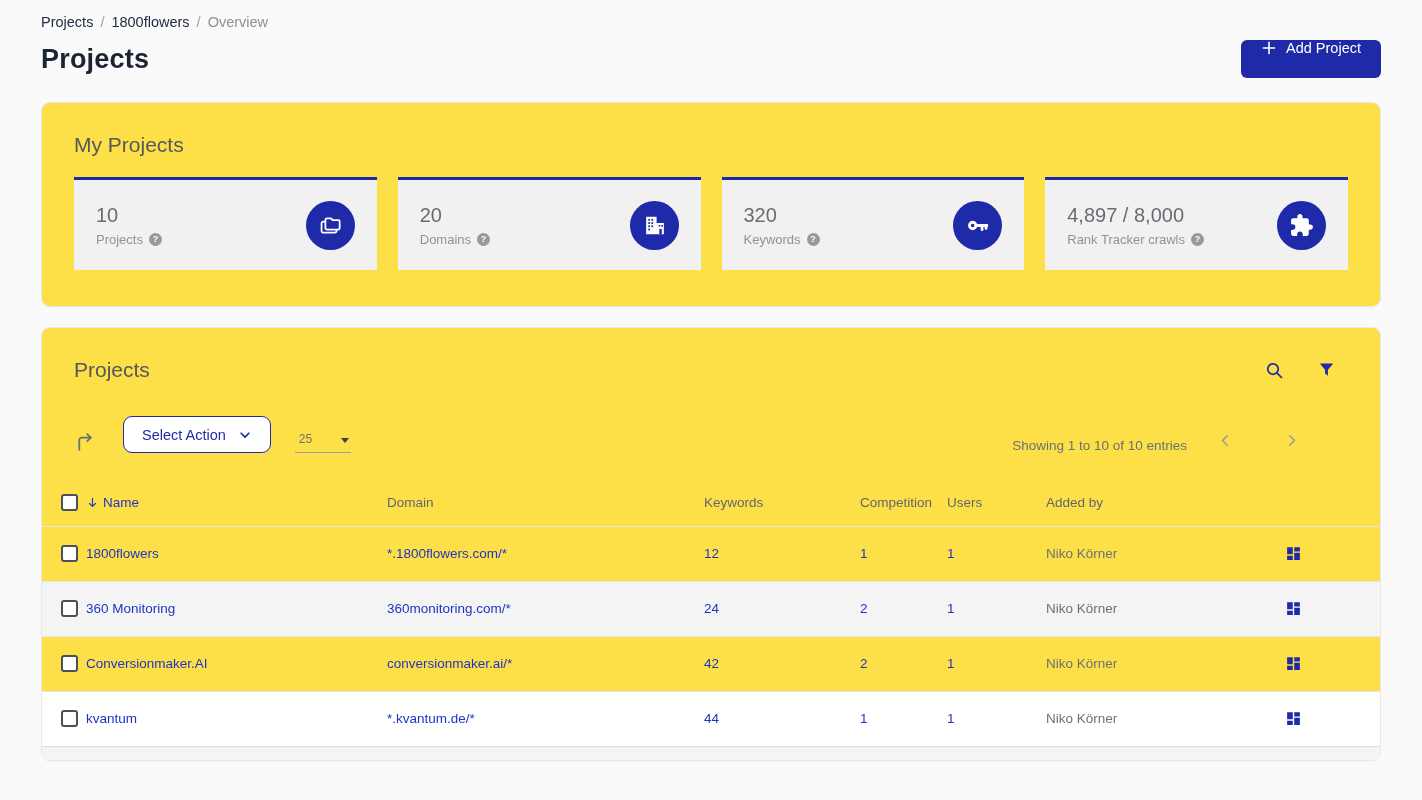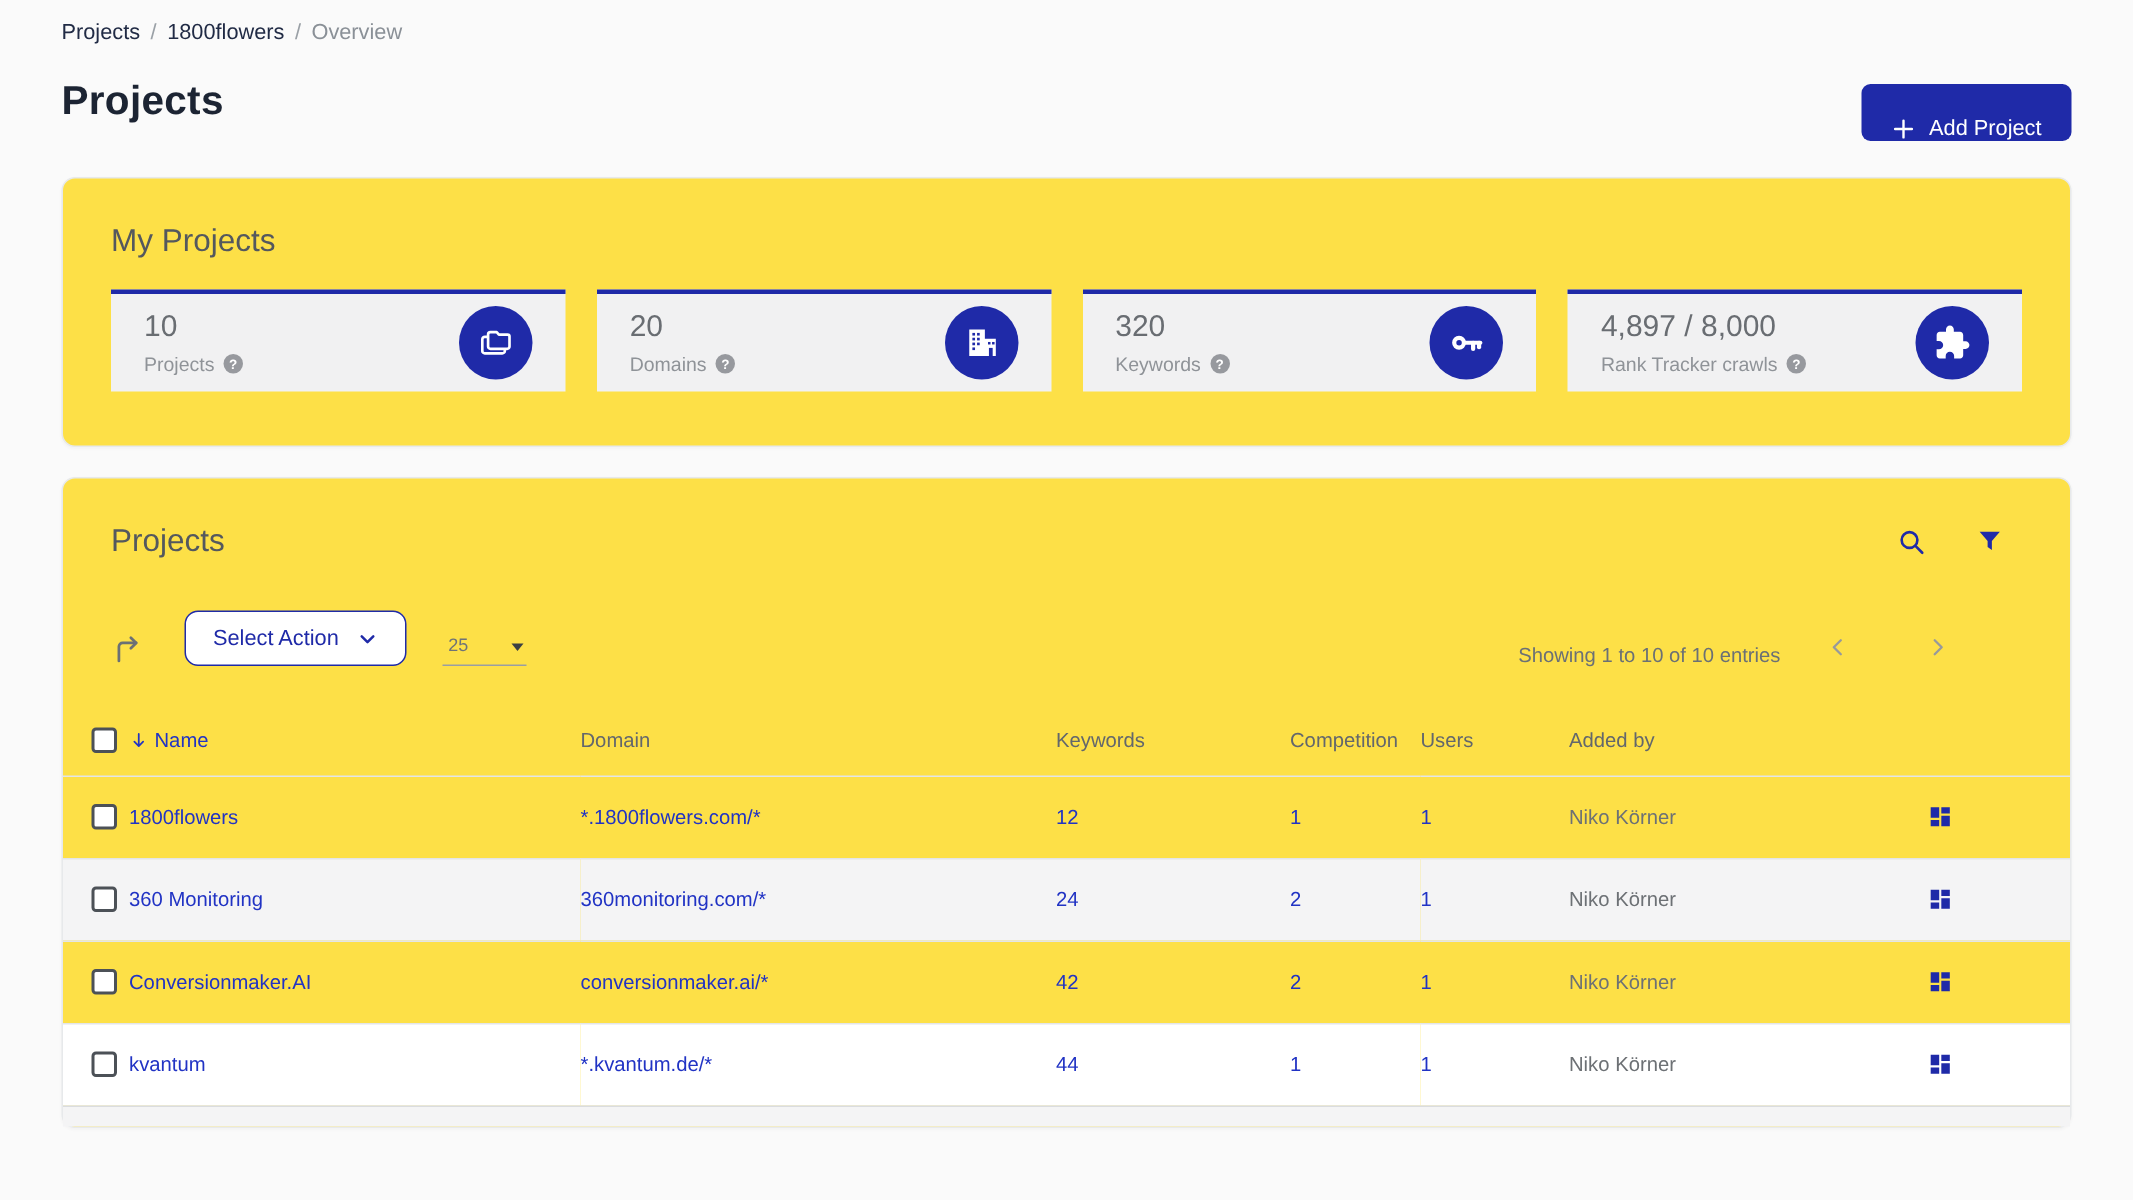--- a/index.html
+++ b/index.html
@@ -12,38 +12,38 @@
   .page { padding:0 41px; }
 
   
   .breadcrumb { padding-top:14px; font-size:14.5px; display:flex; gap:7px; align-items:center; }
   .crumb-link { color:#212b45; text-decoration:none; cursor:pointer; }
   .crumb-sep { color:#9aa0a6; }
   .crumb-current { color:#8a9097; }
   .title-row { display:flex; justify-content:space-between; align-items:center; margin-top:10px; }
   .page-title { font-size:27px; font-weight:700; color:#1c2433; letter-spacing:.2px; }
   .btn-primary {
-    display:flex; align-items:flex-end; gap:9px;
+    display:flex; align-items:flex-start; gap:9px;
     background:var(--brand); color:#fff; border:none; cursor:pointer;
     height:38px; padding:0 20px; border-radius:6px;
-    font-size:14.5px; font-family:inherit; font-weight:500;margin-top:16px;
+    font-size:14.5px; font-family:inherit; font-weight:500;
   }
 
   
   .card {
     background:#fde047; border:1px solid #e7e9eb; border-radius:9px;
     box-shadow:0 1px 2px rgba(0,0,0,.03);
   }
   .card-my-projects { margin-top:24px; padding:30px 32px 36px; }
   .section-title { font-size:21px; font-weight:400; color:#54585e; }
 
   .stats-row { display:grid; grid-template-columns:repeat(4,1fr); gap:21px; margin-top:20px; }
   .stat-card {
     background:#f1f1f2; border-top:3px solid var(--brand);
-    height:68px; padding:0 22px 0 22px;
+    height:93px; padding:0 22px 0 22px;
     display:flex; align-items:center; justify-content:space-between;
   }
   .stat-value { font-size:20px; color:#696d72; }
   .stat-label-row { display:flex; align-items:center; gap:6px; margin-top:5px; }
   .stat-label { font-size:13px; color:#8f9398; }
   .help-icon {
     width:13px; height:13px; border-radius:50%; background:#97999e;
     display:inline-flex; align-items:center; justify-content:center; flex:0 0 auto;
   }
   .help-icon::after { content:"?"; color:#fff; font-size:9px; font-weight:700; }

